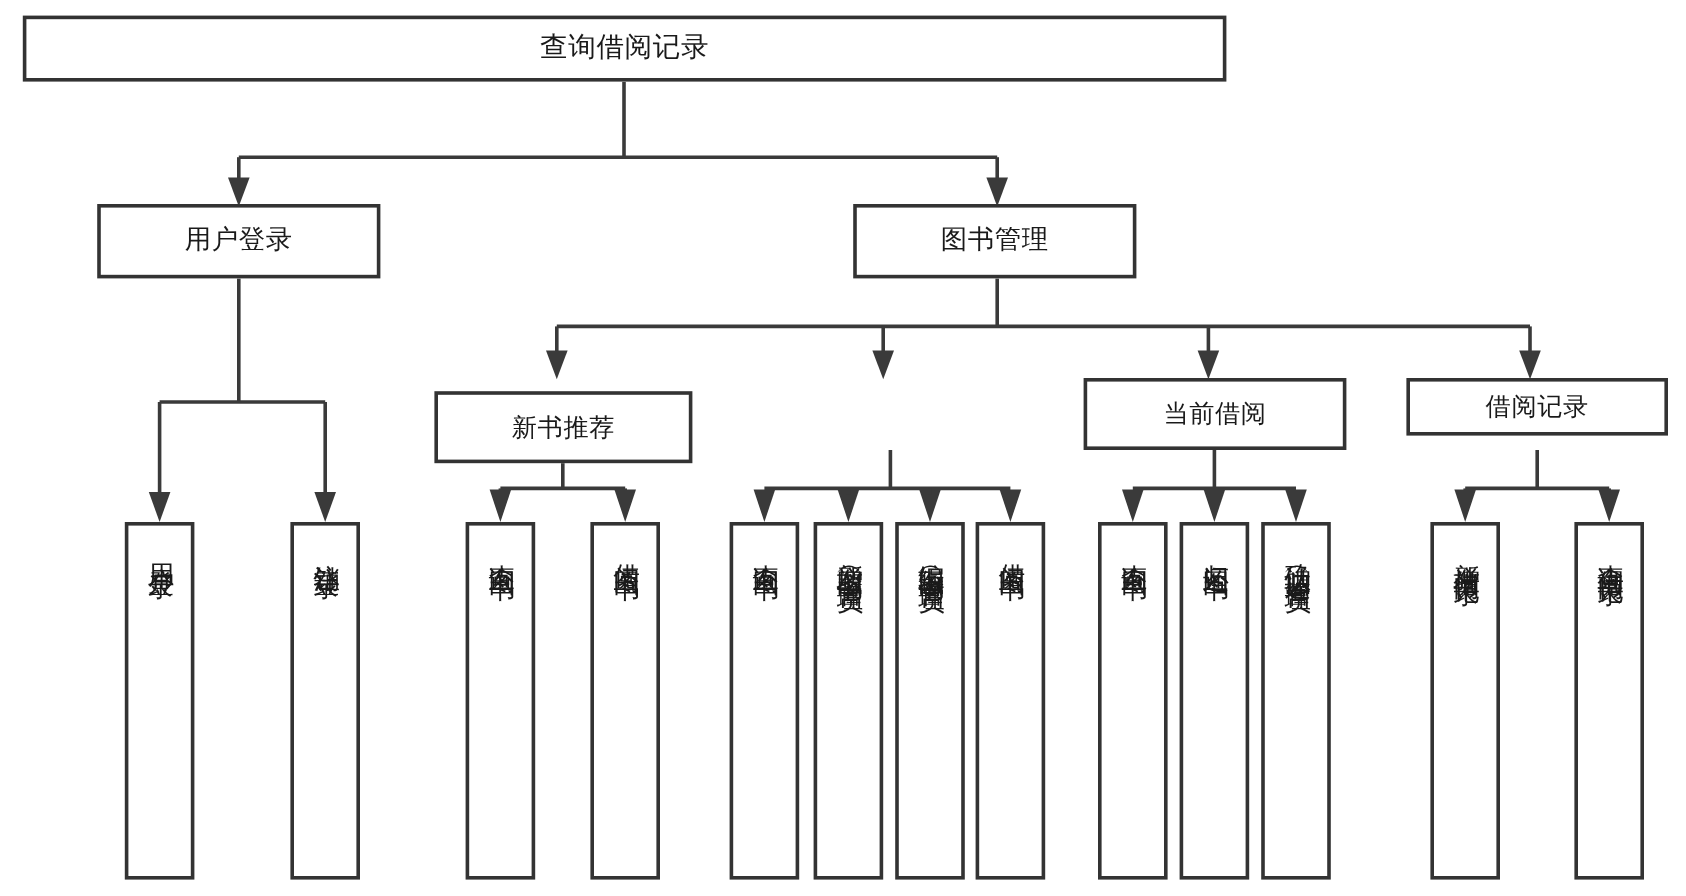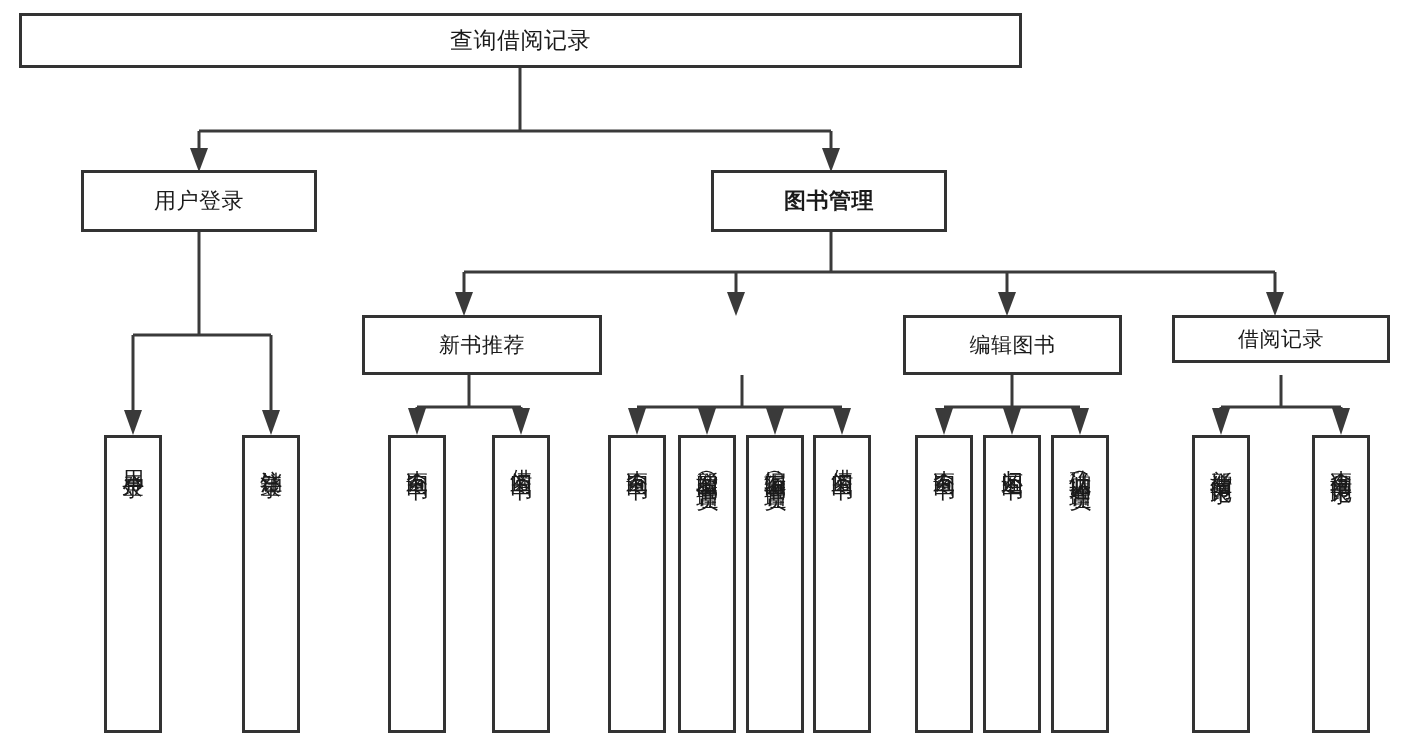--- a/index.html
+++ b/index.html
@@ -144,29 +144,29 @@
     <polygon class="arrow-head" points="1332,408 1350,408 1341,435"></polygon>
   </svg>
 
   <div class="node level-root" style="left:19px; top:13px; width:1003px; height:55px;">
     <span class="node-label">查询借阅记录</span>
   </div>
 
   <div class="node level-two" style="left:81px; top:170px; width:236px; height:62px;">
     <span class="node-label">用户登录</span>
   </div>
-  <div class="node level-two" style="left:711px; top:170px; width:236px; height:62px;font-weight:bold;">
+  <div class="node level-two" style="left:711px; top:170px; width:236px; height:62px;">
     <span class="node-label">图书管理</span>
   </div>
 
-  <div class="node level-three" style="left:362px; top:315px; width:240px; height:60px;">
+  <div class="node level-three" style="left:362px; top:326px; width:215px; height:60px;">
     <span class="node-label">新书推荐</span>
   </div>
   <div class="node level-three" style="left:903px; top:315px; width:219px; height:60px;">
-    <span class="node-label">编辑图书</span>
+    <span class="node-label">当前借阅</span>
   </div>
   <div class="node level-three" style="left:1172px; top:315px; width:218px; height:48px;">
     <span class="node-label">借阅记录</span>
   </div>
 
   <div class="node leaf" style="left:104px; top:435px; width:58px; height:298px;">
     <span class="node-label">用户登录</span>
   </div>
   <div class="node leaf" style="left:242px; top:435px; width:58px; height:298px;">
     <span class="node-label">注销登录</span>

